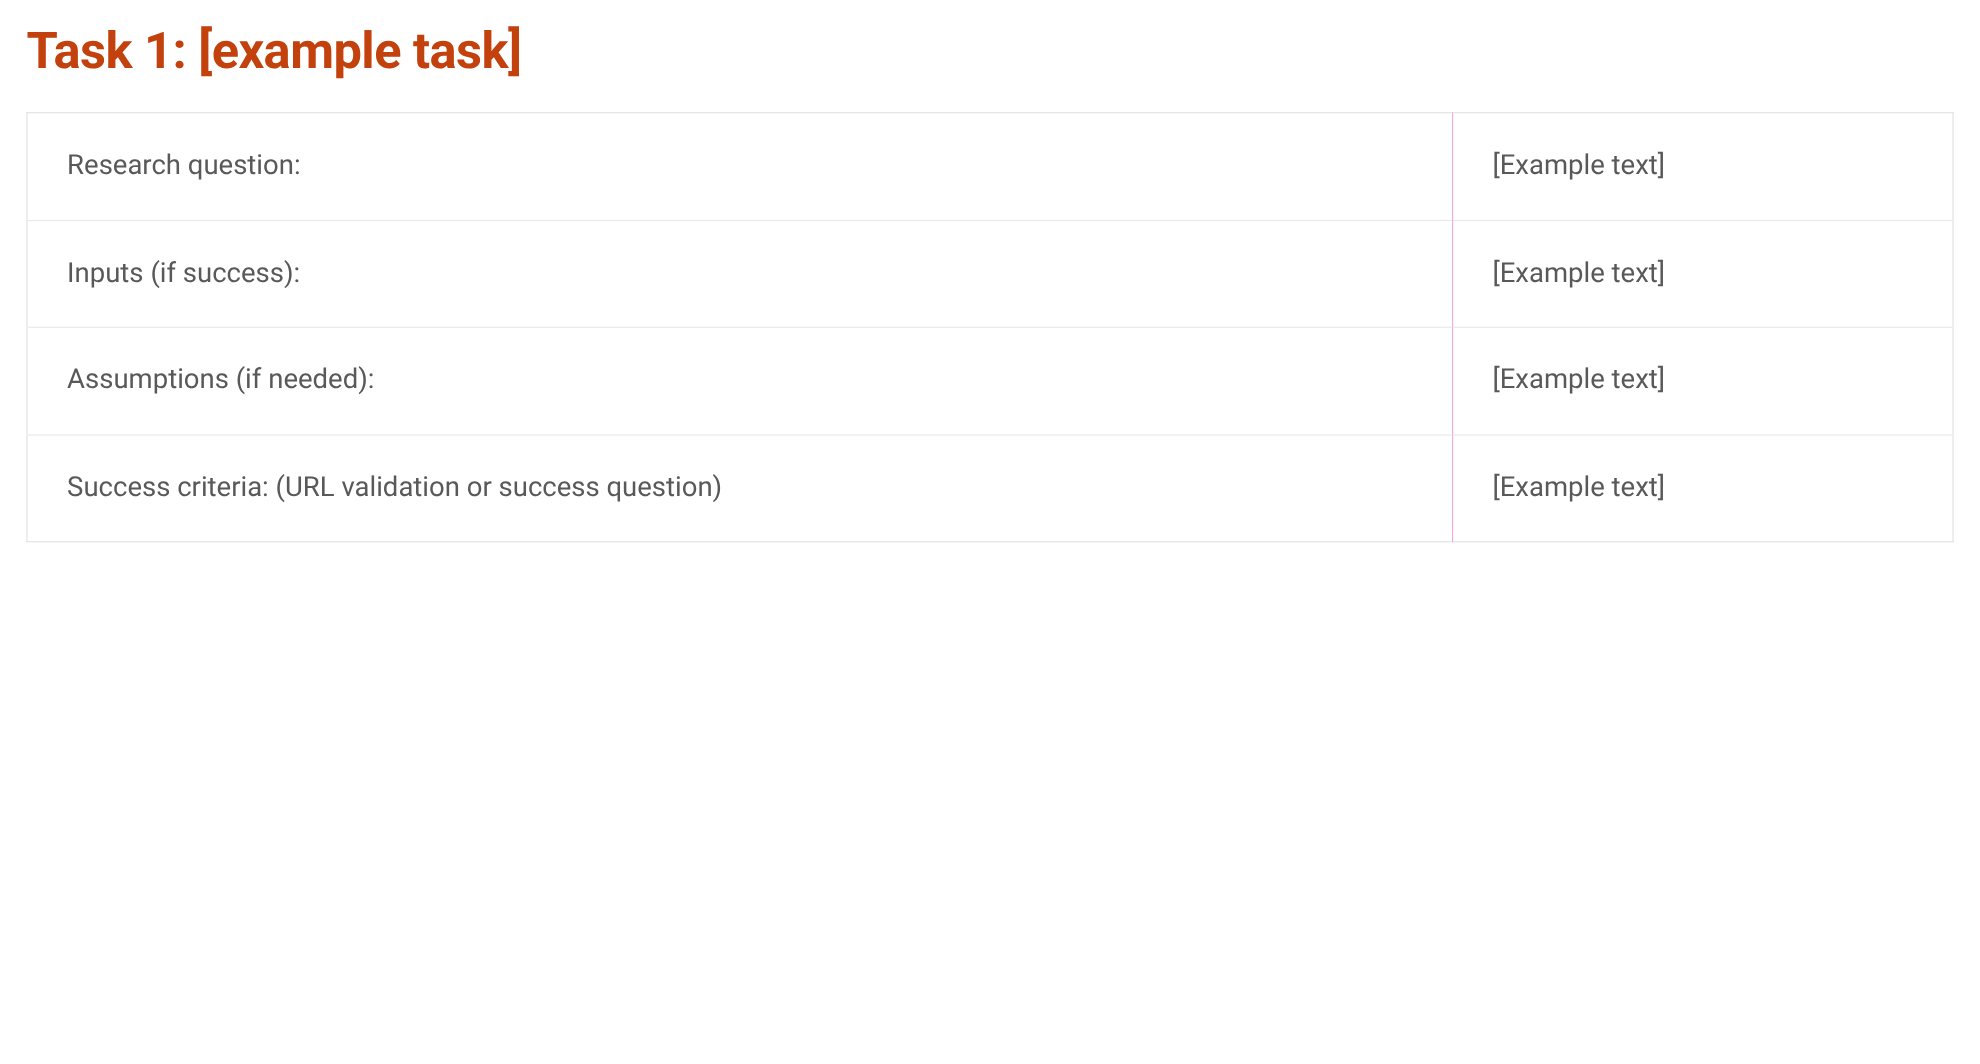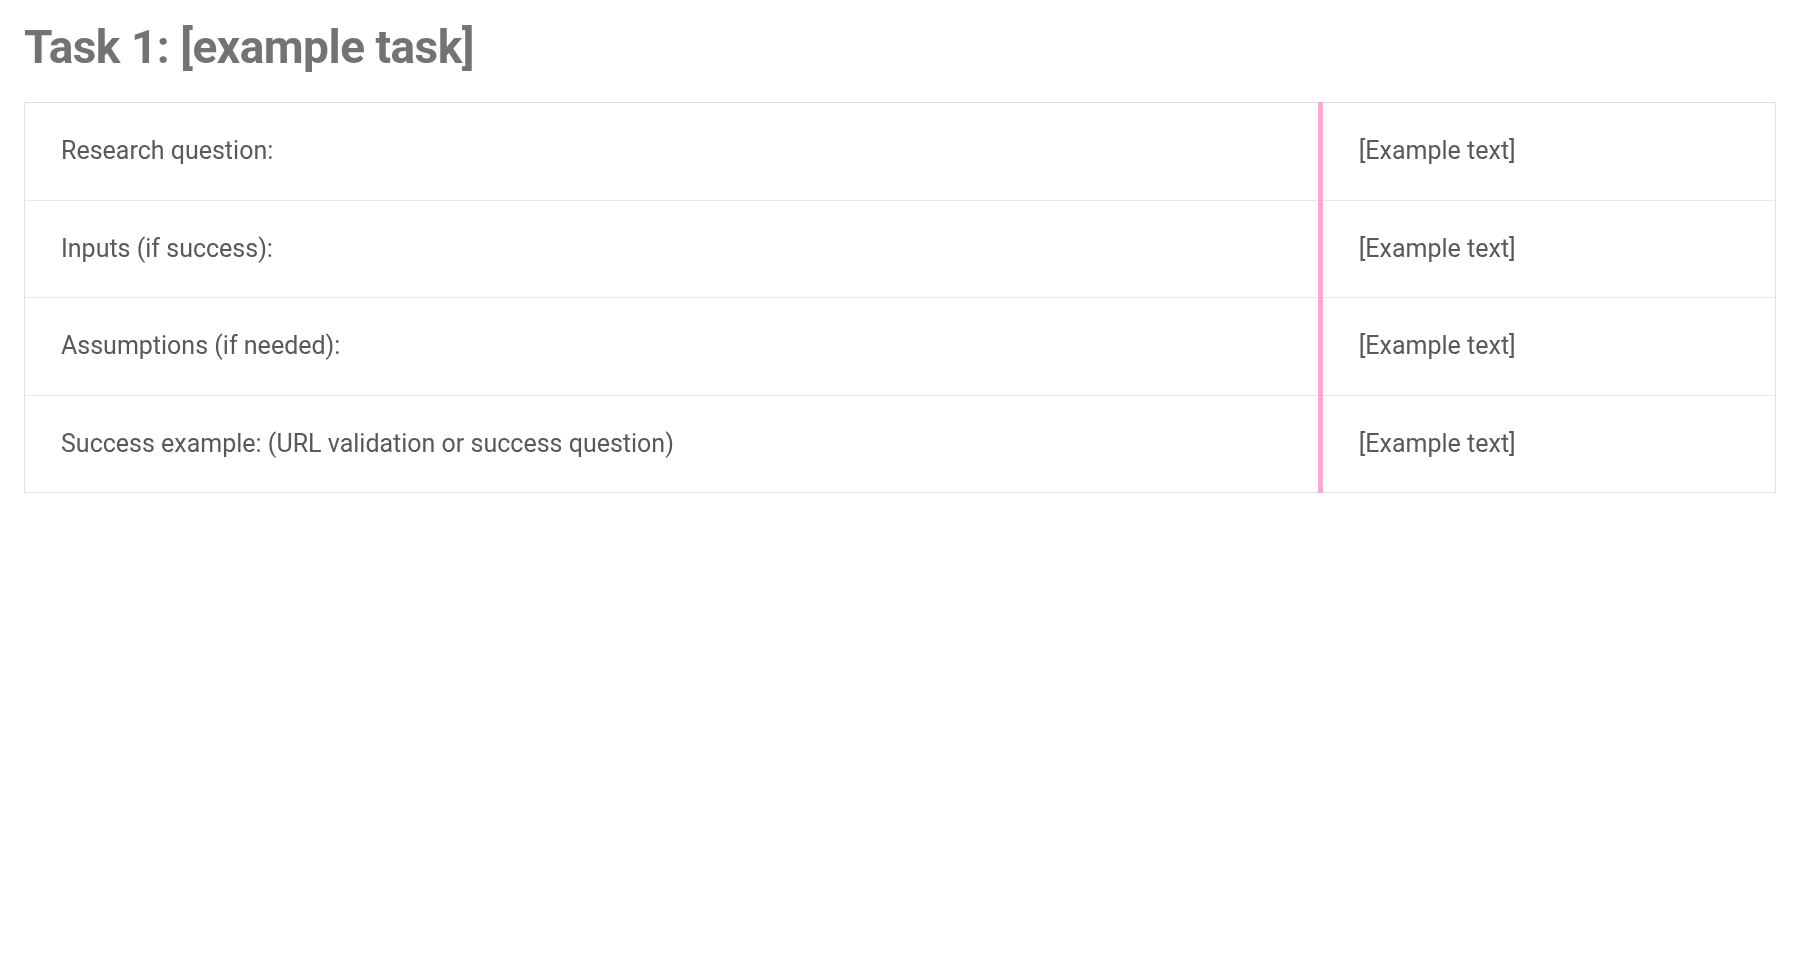--- a/index.html
+++ b/index.html
@@ -9,21 +9,21 @@
     }
     body {
       font-family: -apple-system, BlinkMacSystemFont, "Segoe UI", Roboto, Helvetica, Arial, sans-serif;
       background: #ffffff;
       padding: 20px 24px;
       color: #333;
     }
     .heading {
       font-size: 46px;
       font-weight: 700;
-      color: #737373;
+      color: #c2410c;
       margin-bottom: 28px;
       letter-spacing: -0.5px;
     }
     .task-table {
       width: 100%;
       border-collapse: collapse;
       border: 1px solid #e0e0e0;
     }
     .task-table tr {
       border-bottom: 1px solid #e8e8e8;
@@ -33,21 +33,21 @@
     }
     .task-table td {
       padding: 32px 36px;
       font-size: 25px;
       color: #595959;
       vertical-align: middle;
       line-height: 1.3;
     }
     .task-table td.label-cell {
       width: 74%;
-      border-right: 5px solid #f9a8d4;
+      border-right: 1px solid #f9a8d4;
       margin-left: 15px;
     }
     .task-table td.value-cell {
       width: 26%;
     }
   </style>
 </head>
 <body>
 
 <h1 class="heading">Task 1: [example task]</h1>
@@ -60,17 +60,17 @@
     </tr>
     <tr>
       <td class="label-cell">Inputs (if success):</td>
       <td class="value-cell">[Example text]</td>
     </tr>
     <tr>
       <td class="label-cell">Assumptions (if needed):</td>
       <td class="value-cell">[Example text]</td>
     </tr>
     <tr>
-      <td class="label-cell">Success example: (URL validation or success question)</td>
+      <td class="label-cell">Success criteria: (URL validation or success question)</td>
       <td class="value-cell">[Example text]</td>
     </tr>
   </tbody>
 </table>
 
 </body></html>

